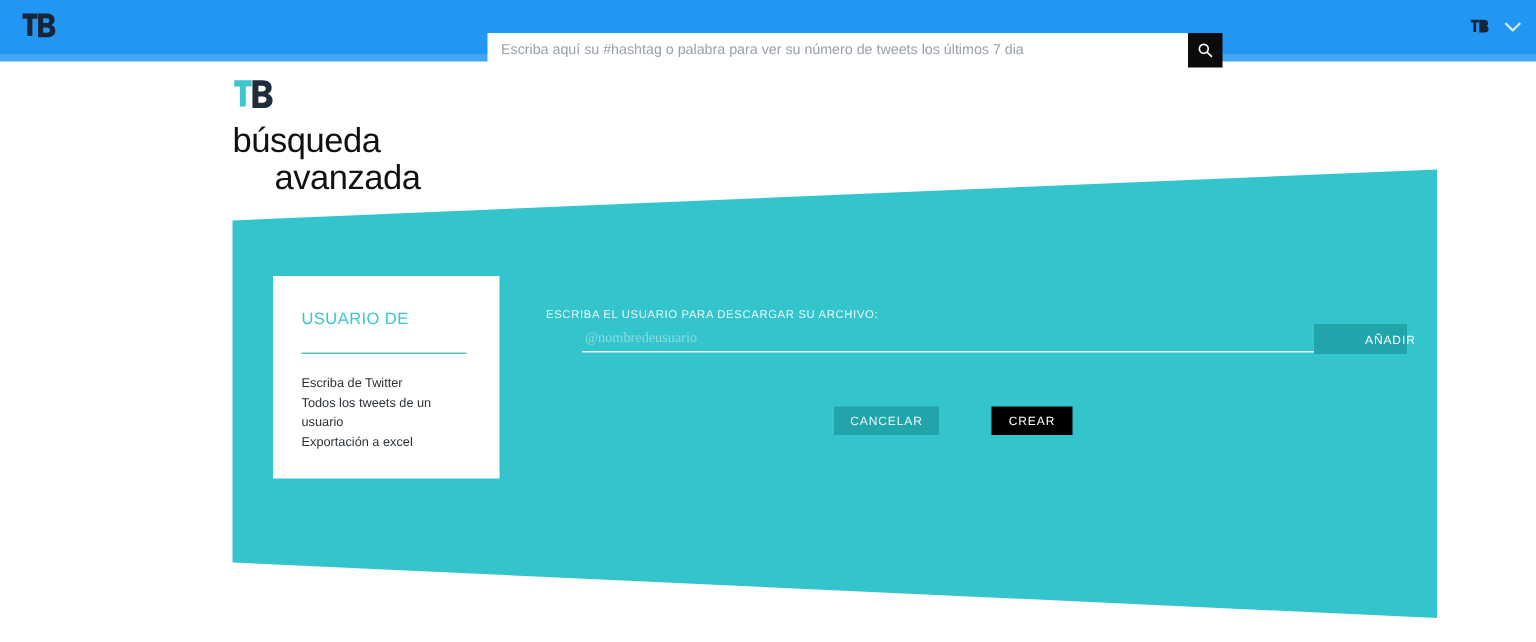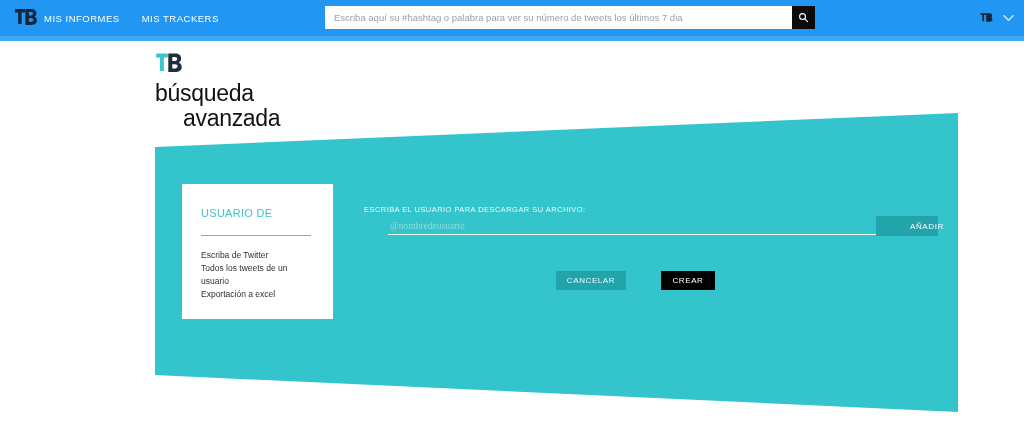--- a/index.html
+++ b/index.html
@@ -55,21 +55,21 @@
     color: #ffffff;
     font-size: 9.5px;
     letter-spacing: 0.5px;
     font-weight: 400;
     cursor: pointer;
     white-space: nowrap;
   }
 
   .search-wrap {
     position: absolute;
-    left: 325px; top: 6px;
+    left: 325px; top: 22px;
     width: 490px; height: 23px;
     display: flex;
   }
   .search-input {
     flex: 1;
     height: 23px;
     border: none;
     outline: none;
     background: #ffffff;
     padding: 0 9px;
@@ -227,24 +227,20 @@
   <div class="navbar"></div>
   <div class="navbar-underline"></div>
 
   <svg class="brand-logo" viewBox="0 0 24 20">
     <path d="M1 1 H11 V4.5 H7.6 V16 H4.2 V4.5 H1 Z" fill="#17243a"></path>
     <path d="M11.4 1 H17.2 C20.4 1 22.4 2.6 22.4 5.2 C22.4 7 21.5 8.2 20.2 8.7 C21.8 9.2 22.9 10.6 22.9 12.5 C22.9 15.3 20.7 16.9 17.3 16.9 H11.4 Z
              M14.8 4.1 V7.4 H17 C18.2 7.4 19 6.8 19 5.7 C19 4.7 18.2 4.1 17 4.1 Z
              M14.8 10.3 V13.8 H17.2 C18.5 13.8 19.4 13.1 19.4 12 C19.4 10.9 18.5 10.3 17.2 10.3 Z" fill="#17243a"></path>
   </svg>
 
-  <div class="nav-links">
-    <span class="nav-link">MIS INFORMES</span>
-    <span class="nav-link">MIS TRACKERS</span>
-  </div>
 
   <div class="search-wrap">
     <input class="search-input" type="text" placeholder="Escriba aquí su #hashtag o palabra para ver su número de tweets los últimos 7 dia" style="">
     <button class="search-btn">
       <svg width="11" height="11" viewBox="0 0 16 16">
         <circle cx="6.6" cy="6.6" r="4.3" fill="none" stroke="#ffffff" stroke-width="1.6"></circle>
         <line x1="9.9" y1="9.9" x2="14" y2="14" stroke="#ffffff" stroke-width="1.6" stroke-linecap="round"></line>
       </svg>
     </button>
   </div>

